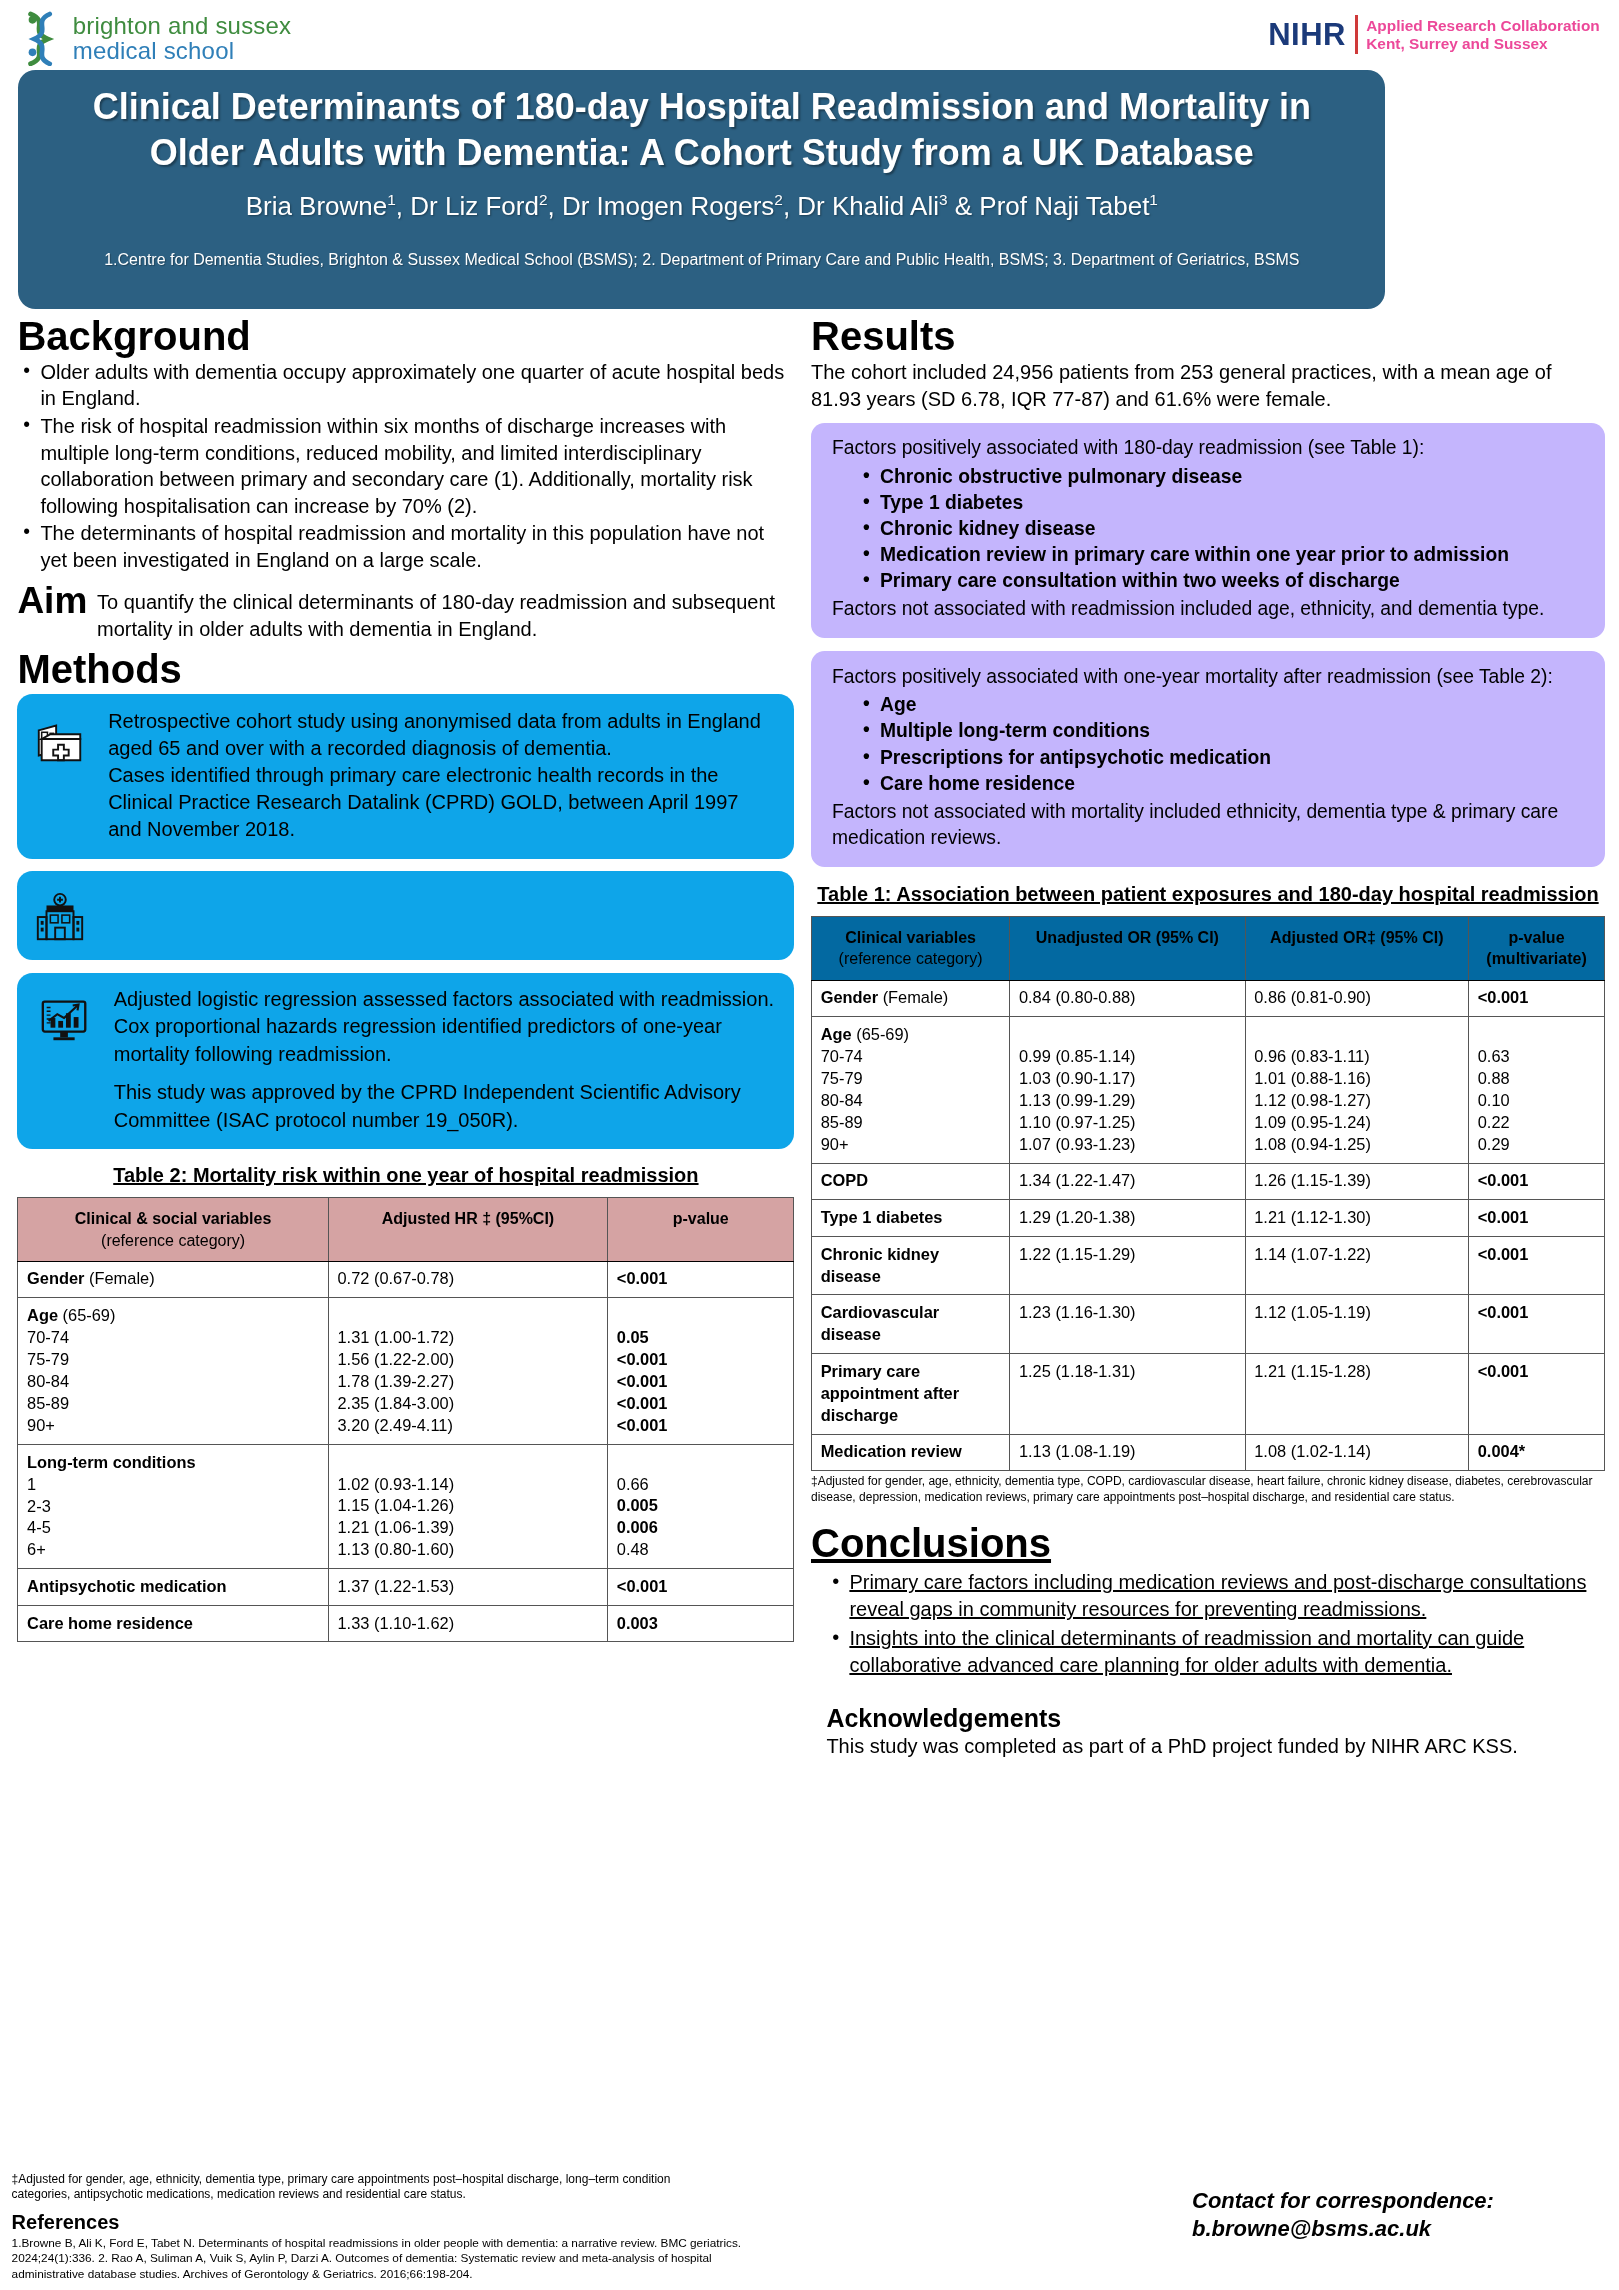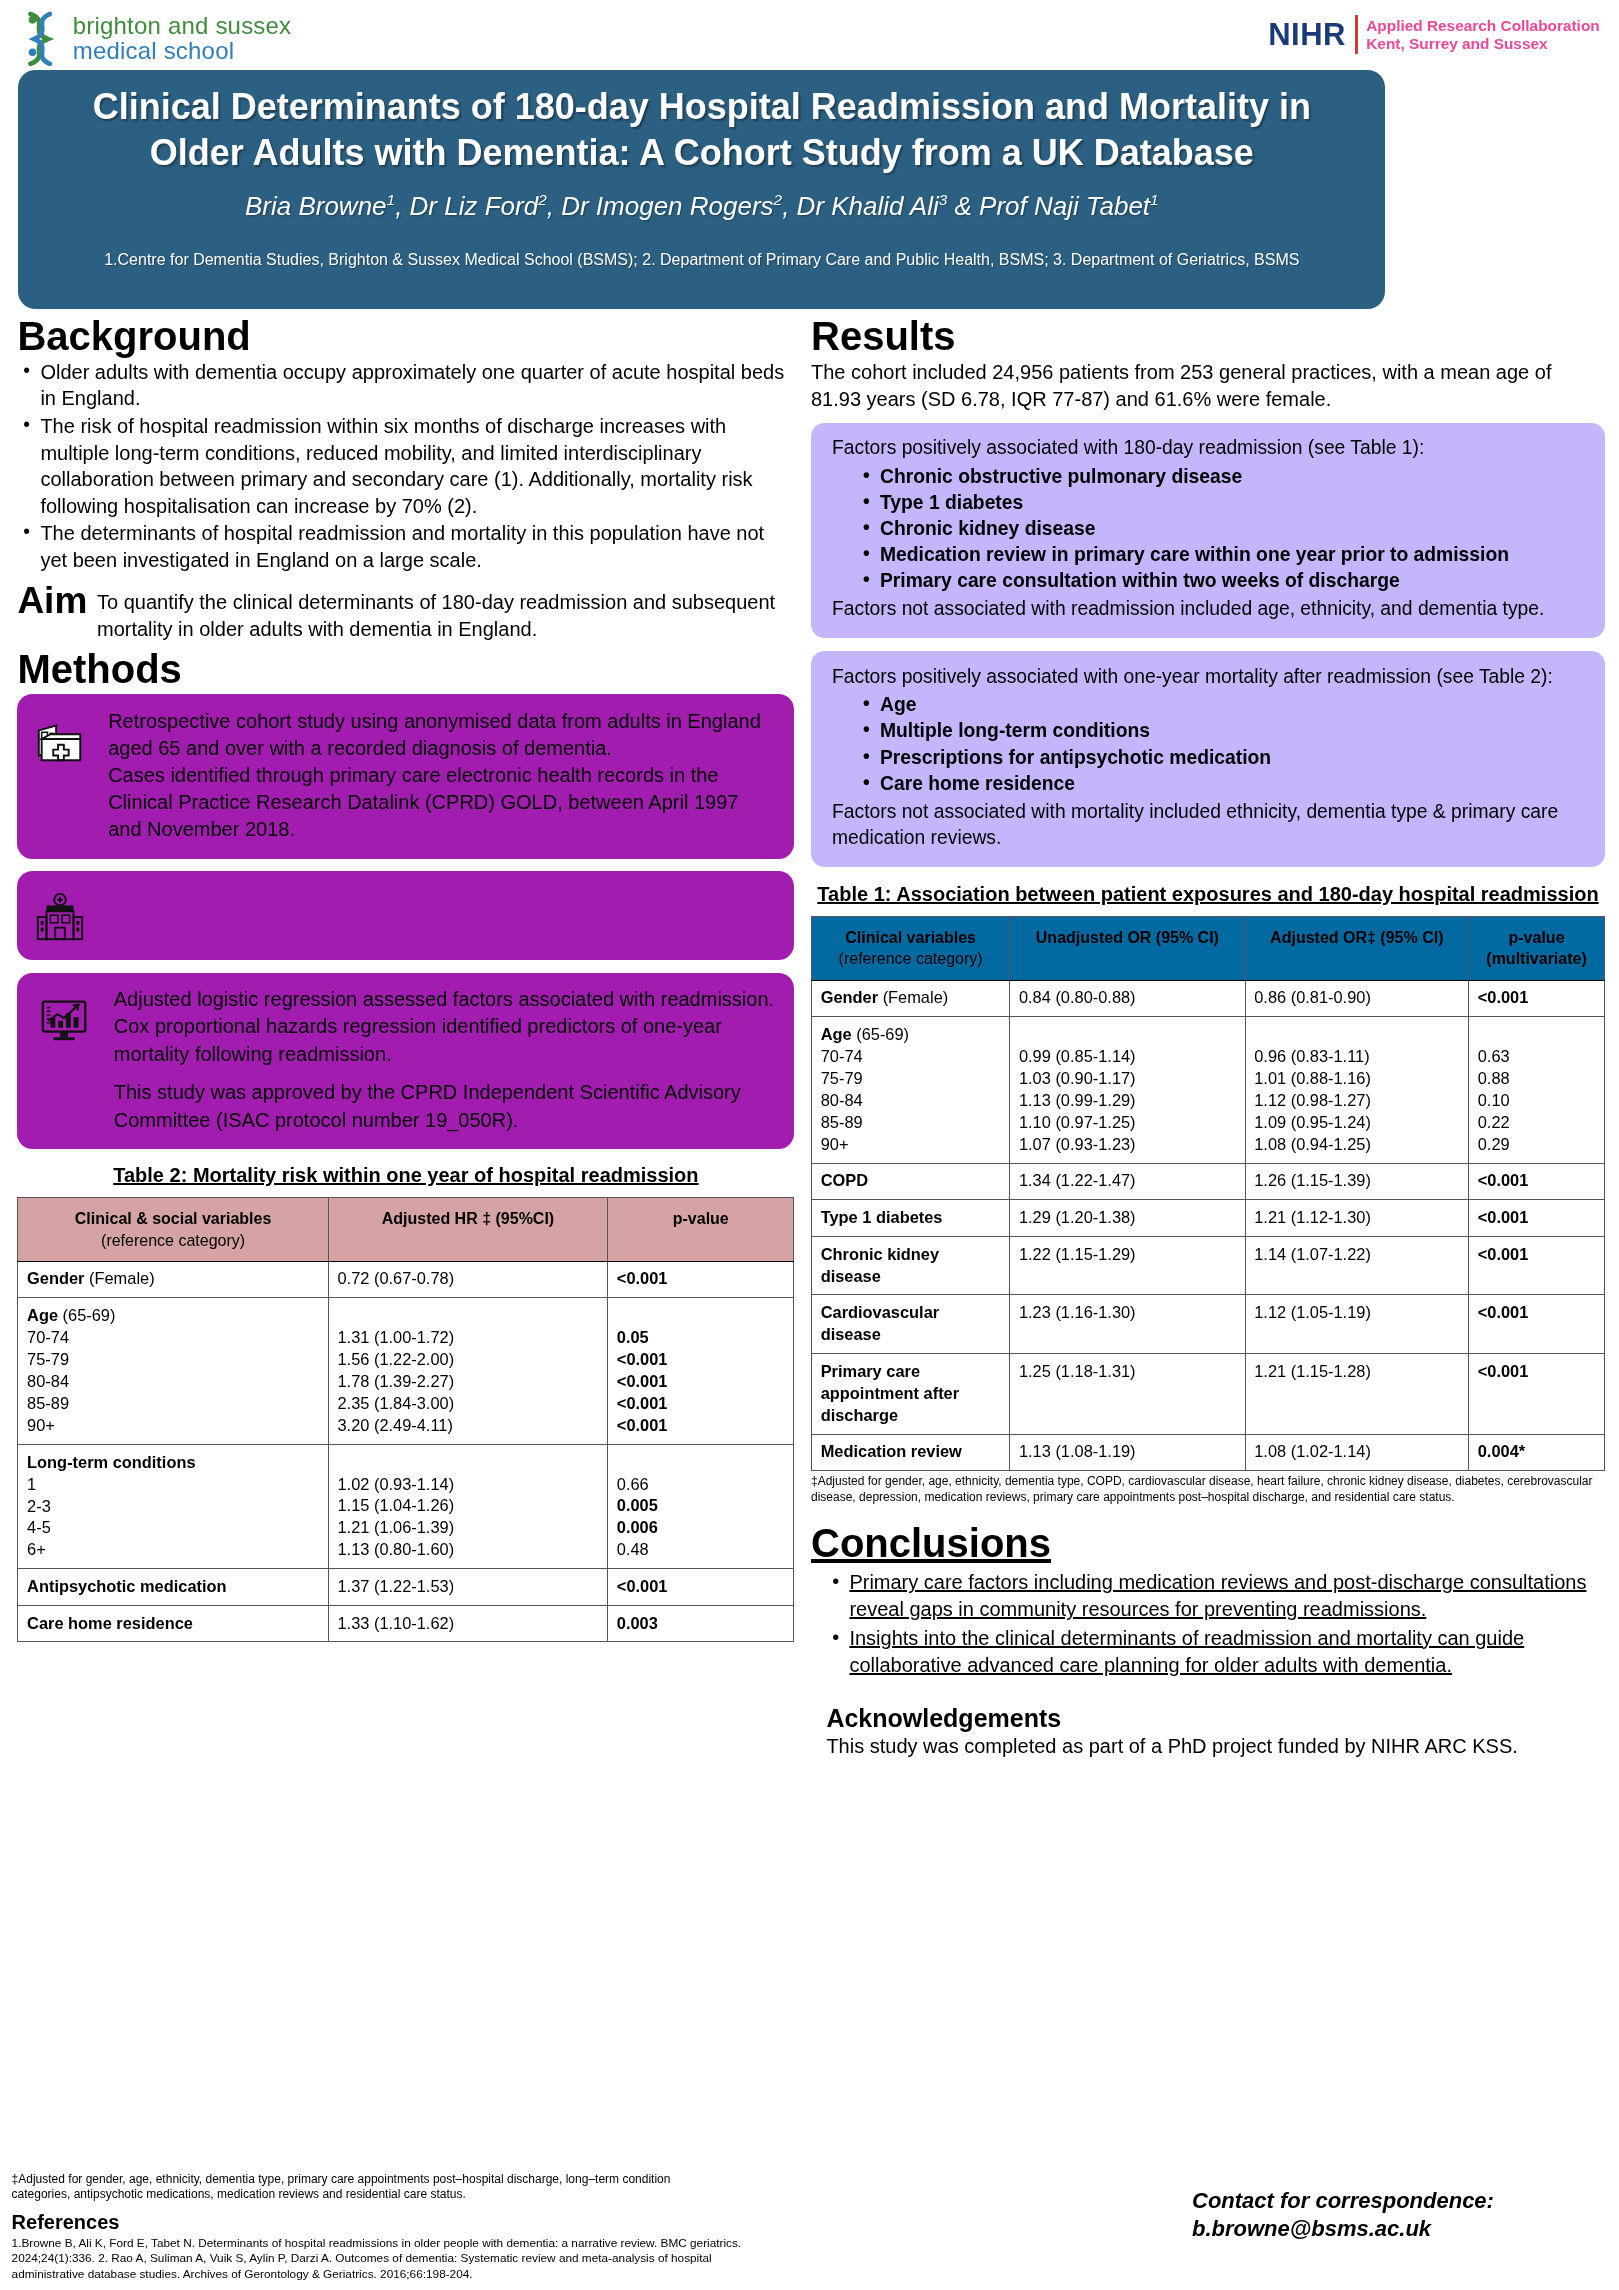--- a/index.html
+++ b/index.html
@@ -32,21 +32,21 @@
     position: absolute; left: 18.3px; top: 70px; width: 1367px; height: 239px;
     background: #2c6082; border-radius: 17.4px; color: #fff; text-align: center;
     padding-top: 13.5px;
   }
   .banner h1 {
     font-size: 36px; font-weight: bold; line-height: 1.28;
     text-shadow: 1.9px 1.9px 1.9px rgba(0,0,0,.35);
     padding: 0 68px;
   }
   .banner .authors {
-    margin-top: 15.4px; font-size: 26px; text-shadow: 1px 1px 1.9px rgba(0,0,0,.35); font-style: italic;
+    margin-top: 15.4px; font-size: 26px; text-shadow: 1px 1px 1.9px rgba(0,0,0,.35);
   }
   .banner .authors sup { font-size: 15.4px; }
   .banner .affil {
     margin-top: 29px; font-size: 16px; padding: 0 27px;
     text-shadow: 1px 1px 1px rgba(0,0,0,.3);
   }
 
   
   .col-left  { position: absolute; left: 17.4px;  top: 315px; width: 777px; }
   .col-right { position: absolute; left: 811px; top: 315px; width: 794px; }
@@ -62,21 +62,21 @@
   ul.bullets li::before {
     content: "\2022"; position: absolute; left: 5.8px; top: -1px; font-size: 19.3px;
   }
 
   .aim-row { display: flex; align-items: flex-start; margin-top: 9.7px; }
   .aim-label { font-size: 37px; font-weight: bold; line-height: .95; margin-right: 9.7px; }
   .aim-text { font-size: 20px; line-height: 1.33; padding-top: 5.8px; }
 
   
   .mcard {
-    background: #a21caf; border-radius: 15.4px; padding: 13.5px 19.3px 15.4px 15.4px;
+    background: #0ea5e9; border-radius: 15.4px; padding: 13.5px 19.3px 15.4px 15.4px;
     display: flex; align-items: flex-start; gap: 15.4px; margin-bottom: 12.6px;
   }
   .mcard .icon { flex: 0 0 60px; padding-top: 5.8px; }
   .mcard .mtext { font-size: 20px; line-height: 1.36; }
   .mcard.plain { display: block; padding: 13.5px 19.3px 15.4px 21px; }
 
   
   .tbl-caption {
     text-align: center; font-size: 20px; font-weight: bold;
     text-decoration: underline; line-height: 1.3; margin: 7.7px 0 9.7px;

